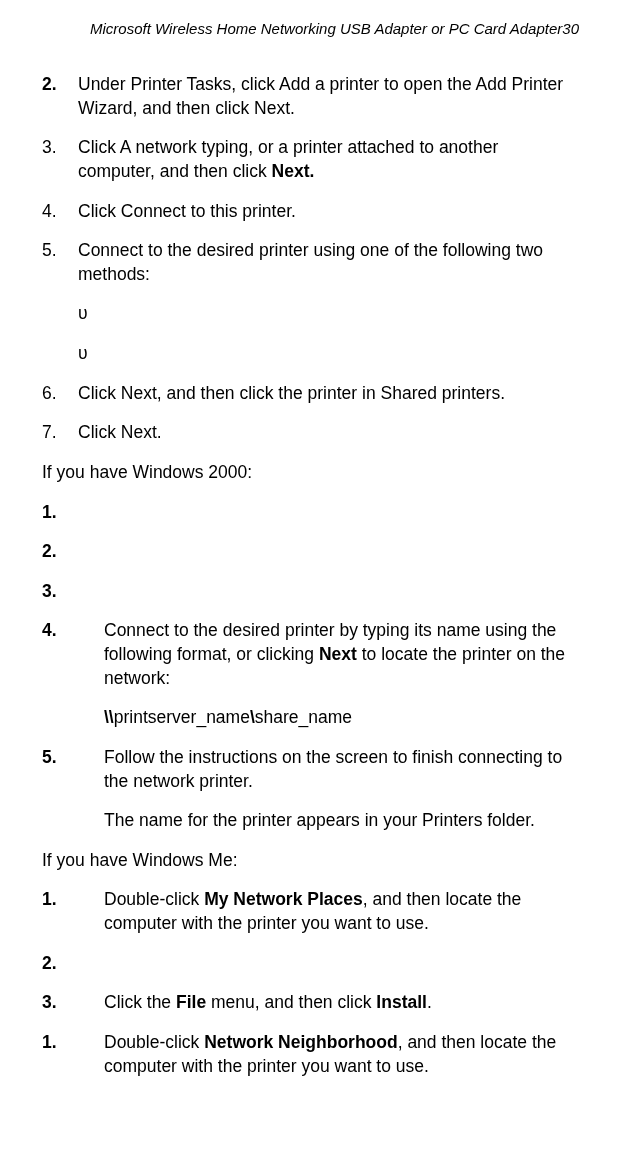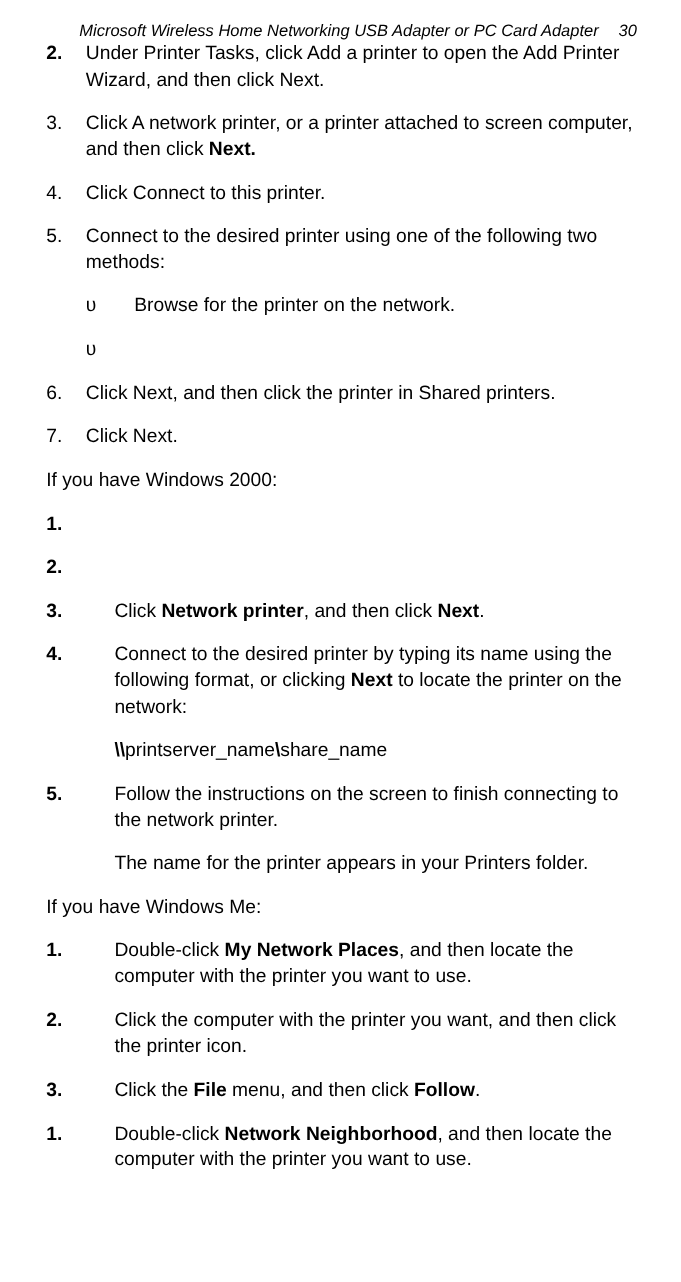--- a/index.html
+++ b/index.html
@@ -10,23 +10,23 @@
     color: #000;
     background: #fff;
     width: 619px;
   }
   .page {
     padding: 20px 40px 30px 42px;
   }
   .header {
     display: flex;
     justify-content: flex-end;
-    gap: 18px;
     font-style: italic;
     font-size: 15px;
+    margin-bottom: 36px;
   }
   .row {
     display: flex;
     margin-bottom: 16px;
     line-height: 1.35;
   }
   .num {
     flex: 0 0 36px;
   }
   .num2 {
@@ -69,37 +69,36 @@
   </div>
 
   <div class="row">
     <div class="num bold">2.</div>
     <div class="body-text">Under Printer Tasks, click Add a printer to open the Add Printer Wizard, and then click Next.</div>
   </div>
 
   <div class="row">
     <div class="num">3.</div>
     <div class="body-text">
-      <span>Click A network printer, or a printer attached to screen computer, and then click </span><span class="bold">Next.</span>
+      <span>Click A network typing, or a printer attached to another computer, and then click </span><span class="bold">Next.</span>
     </div>
   </div>
 
   <div class="row">
     <div class="num">4.</div>
     <div class="body-text">Click Connect to this printer.</div>
   </div>
 
   <div class="row">
     <div class="num">5.</div>
     <div class="body-text">Connect to the desired printer using one of the following two methods:</div>
   </div>
 
   <div class="row sub">
     <div class="bullnum">υ</div>
-    <div class="body-text">Browse for the printer on the network.</div>
   </div>
 
   <div class="row sub">
     <div class="bullnum">υ</div>
   </div>
 
   <div class="row">
     <div class="num">6.</div>
     <div class="body-text">Click Next, and then click the printer in Shared printers.</div>
   </div>
@@ -114,23 +113,20 @@
   <div class="row">
     <div class="num2 bold">1.</div>
   </div>
 
   <div class="row">
     <div class="num2 bold">2.</div>
   </div>
 
   <div class="row">
     <div class="num2 bold">3.</div>
-    <div class="body-text">
-      <span>Click </span><span class="bold">Network printer</span><span>, and then click </span><span class="bold">Next</span><span>.</span>
-    </div>
   </div>
 
   <div class="row">
     <div class="num2 bold">4.</div>
     <div class="body-text">
       <span>Connect to the desired printer by typing its name using the following format, or clicking </span><span class="bold">Next</span><span> to locate the printer on the network:</span>
     </div>
   </div>
 
   <div class="standalone">
@@ -148,27 +144,26 @@
 
   <div class="row">
     <div class="num2 bold">1.</div>
     <div class="body-text">
       <span>Double-click </span><span class="bold">My Network Places</span><span>, and then locate the computer with the printer you want to use.</span>
     </div>
   </div>
 
   <div class="row">
     <div class="num2 bold">2.</div>
-    <div class="body-text">Click the computer with the printer you want, and then click the printer icon.</div>
   </div>
 
   <div class="row">
     <div class="num2 bold">3.</div>
     <div class="body-text">
-      <span>Click the </span><span class="bold">File</span><span> menu, and then click </span><span class="bold">Follow</span><span>.</span>
+      <span>Click the </span><span class="bold">File</span><span> menu, and then click </span><span class="bold">Install</span><span>.</span>
     </div>
   </div>
 
 
   <div class="row">
     <div class="num2 bold">1.</div>
     <div class="body-text">
       <span>Double-click </span><span class="bold">Network Neighborhood</span><span>, and then locate the computer with the printer you want to use.</span>
     </div>
   </div>

